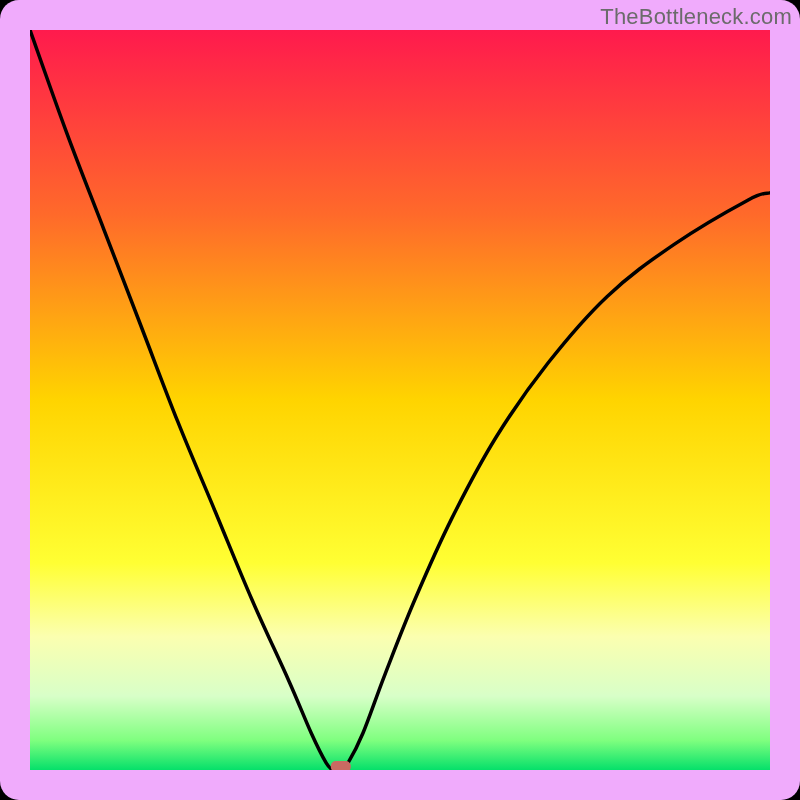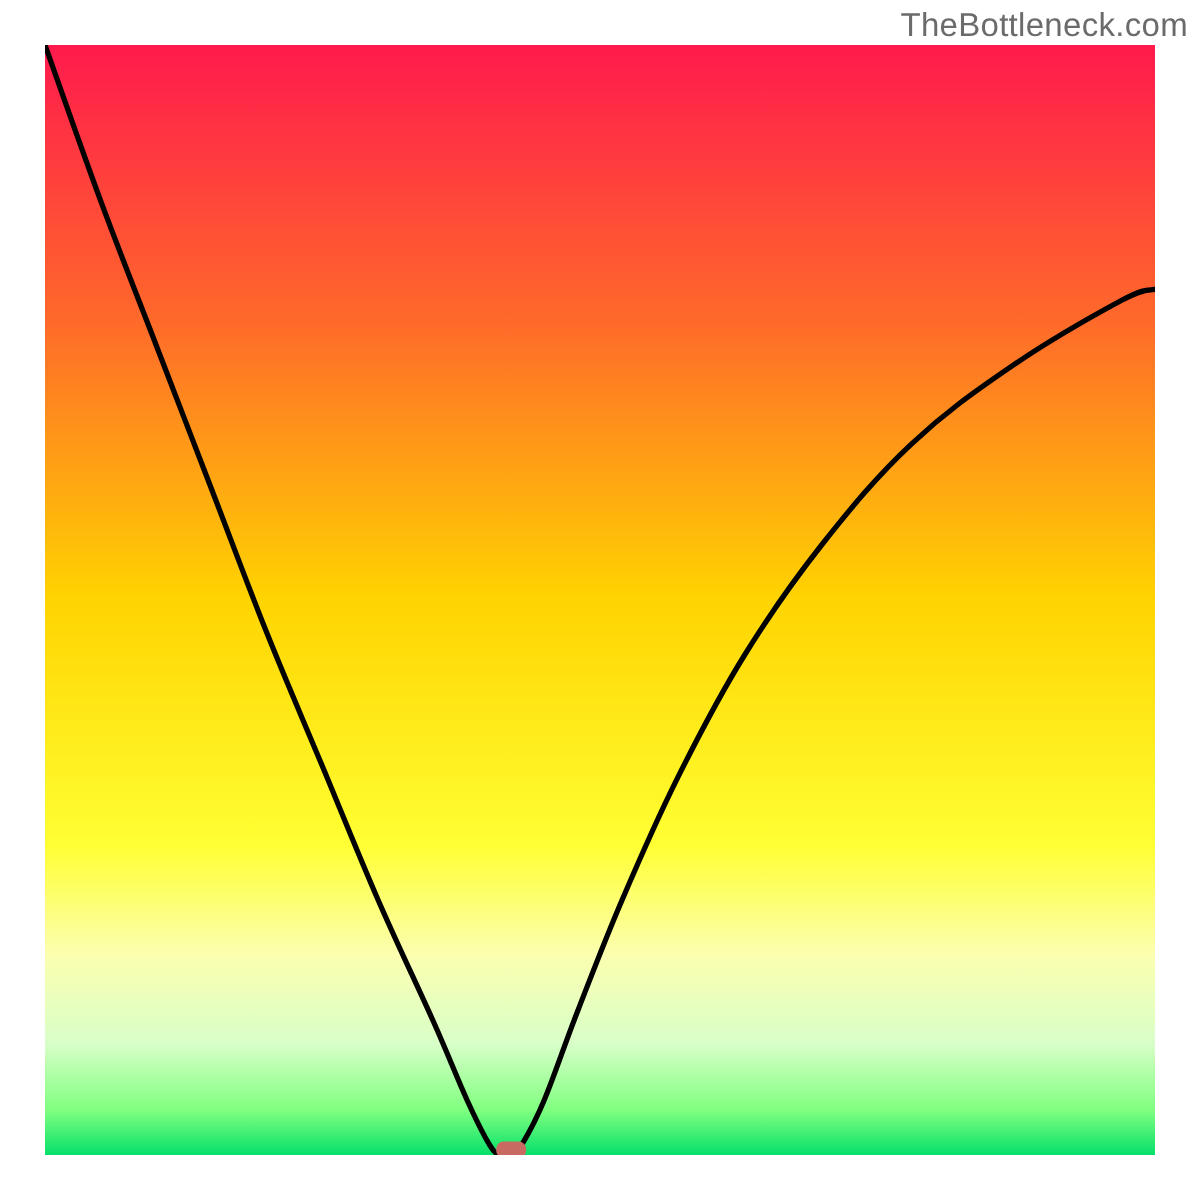--- a/index.html
+++ b/index.html
@@ -6,25 +6,26 @@
     margin: 0;
     padding: 0;
     width: 800px;
     height: 800px;
     background: #000;
     position: relative;
     font-family: Arial, sans-serif;
   }
   .frame {
     position: absolute;
-    background: #ffffff;
+    background: #f0abfc;
     left: 0;
     top: 0;
     width: 800px;
     height: 800px;
+    border-radius: 19px;
   }
   .plot {
     position: absolute;
     left: 30px;
     top: 30px;
     width: 740px;
     height: 740px;
   }
   .watermark {
     position: absolute;

